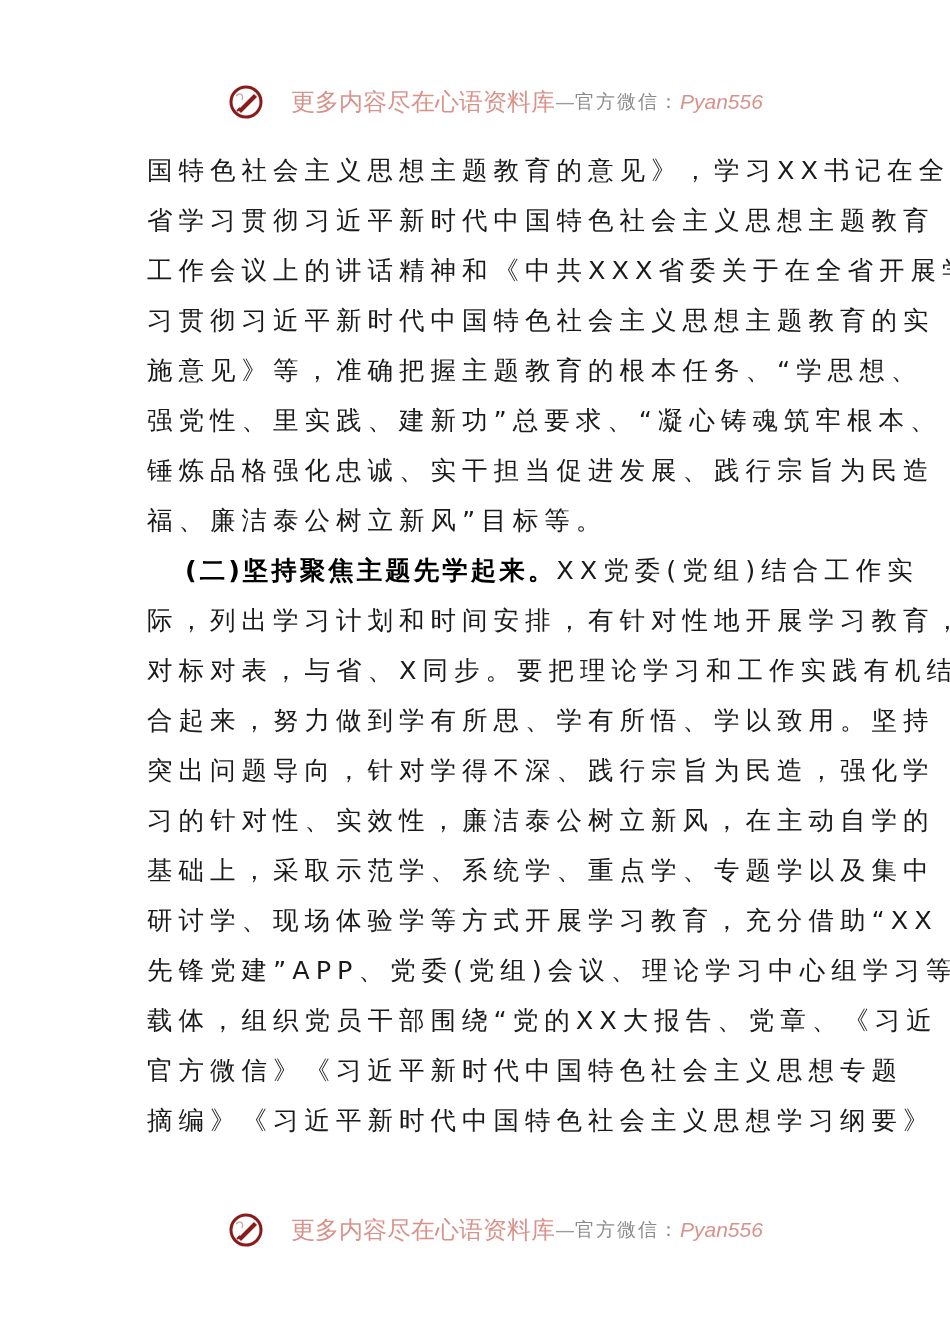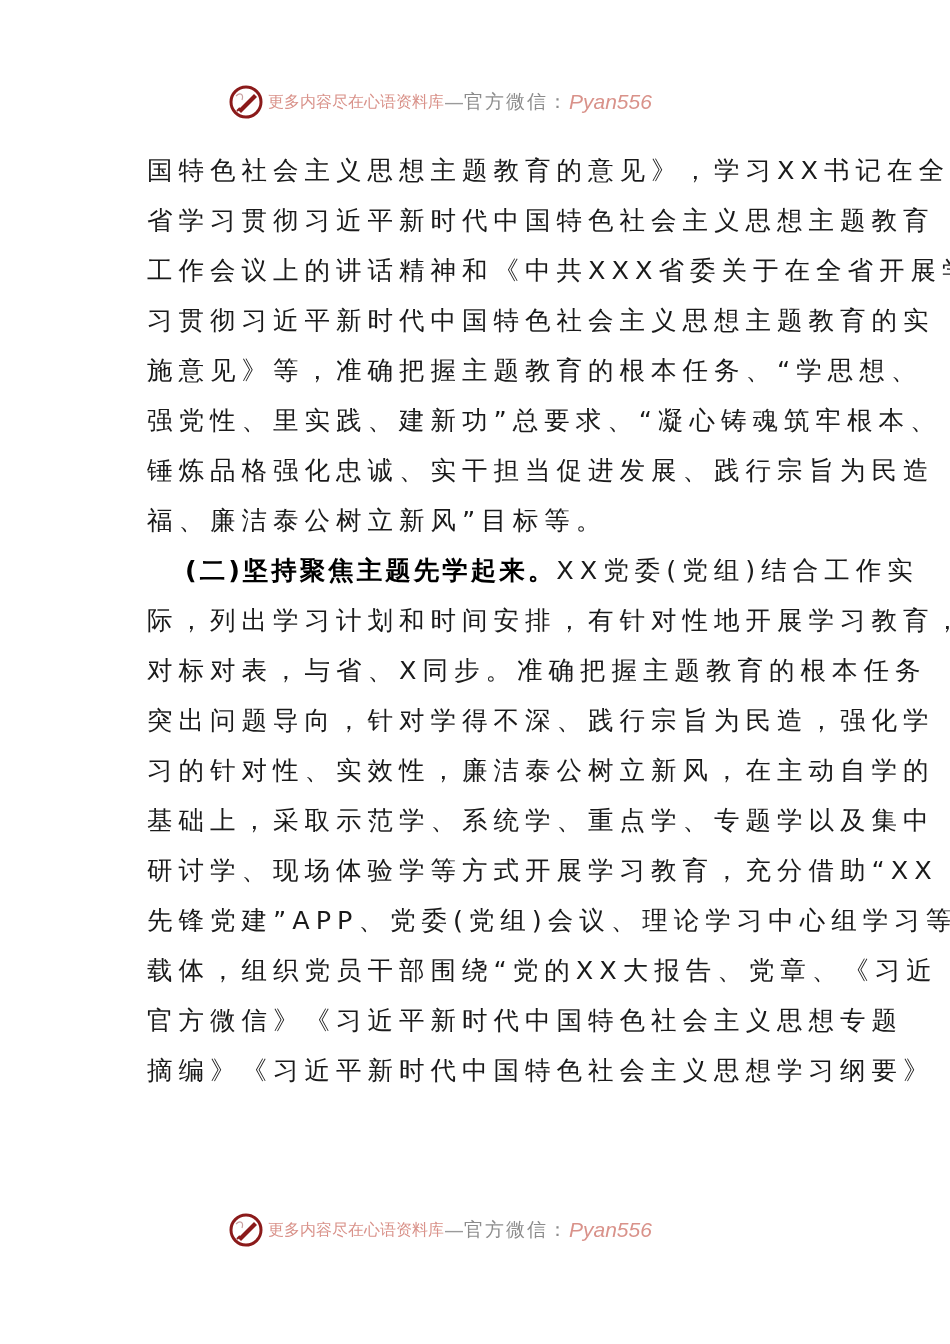--- a/index.html
+++ b/index.html
@@ -26,22 +26,23 @@
     .watermark.bottom { top: 1210px; }
     .wm-logo {
       width: 36px;
       height: 36px;
       margin-right: 4px;
       flex: 0 0 auto;
     }
     .wm-main {
       color: #d9928a;
       font-family: "DejaVu Serif", "Liberation Serif", serif;
-      font-size: 16px;
+      font-size: 24px;
       letter-spacing: 0px;
+      margin-left: 23px;
     }
     .wm-dash {
       color: #9a9a9a;
       font-size: 20px;
       font-family: "DejaVu Sans", sans-serif;
     }
     .wm-official {
       color: #8c8c8c;
       font-size: 19px;
       font-family: "DejaVu Serif", serif;
@@ -98,21 +99,22 @@
     <div class="line">工作会议上的讲话精神和《中共XXX省委关于在全省开展学</div>
     <div class="line">习贯彻习近平新时代中国特色社会主义思想主题教育的实</div>
     <div class="line">施意见》等，准确把握主题教育的根本任务、“学思想、</div>
     <div class="line">强党性、里实践、建新功”总要求、“凝心铸魂筑牢根本、</div>
     <div class="line">锤炼品格强化忠诚、实干担当促进发展、践行宗旨为民造</div>
     <div class="line">福、廉洁泰公树立新风”目标等。</div>
   </div>
   <div>
     <div class="line indent"><span class="bold">(二)坚持聚焦主题先学起来。</span><span>XX党委(党组)结合工作实</span></div>
     <div class="line">际，列出学习计划和时间安排，有针对性地开展学习教育，</div>
-    <div class="line">对标对表，与省、X同步。准确把握主题教育的根本任务</div>
+    <div class="line">对标对表，与省、X同步。要把理论学习和工作实践有机结</div>
+    <div class="line">合起来，努力做到学有所思、学有所悟、学以致用。坚持</div>
     <div class="line">突出问题导向，针对学得不深、践行宗旨为民造，强化学</div>
     <div class="line">习的针对性、实效性，廉洁泰公树立新风，在主动自学的</div>
     <div class="line">基础上，采取示范学、系统学、重点学、专题学以及集中</div>
     <div class="line">研讨学、现场体验学等方式开展学习教育，充分借助“XX</div>
     <div class="line">先锋党建”APP、党委(党组)会议、理论学习中心组学习等</div>
     <div class="line">载体，组织党员干部围绕“党的XX大报告、党章、《习近</div>
     <div class="line">官方微信》《习近平新时代中国特色社会主义思想专题</div>
     <div class="line">摘编》《习近平新时代中国特色社会主义思想学习纲要》</div>
   </div>
 </div>

